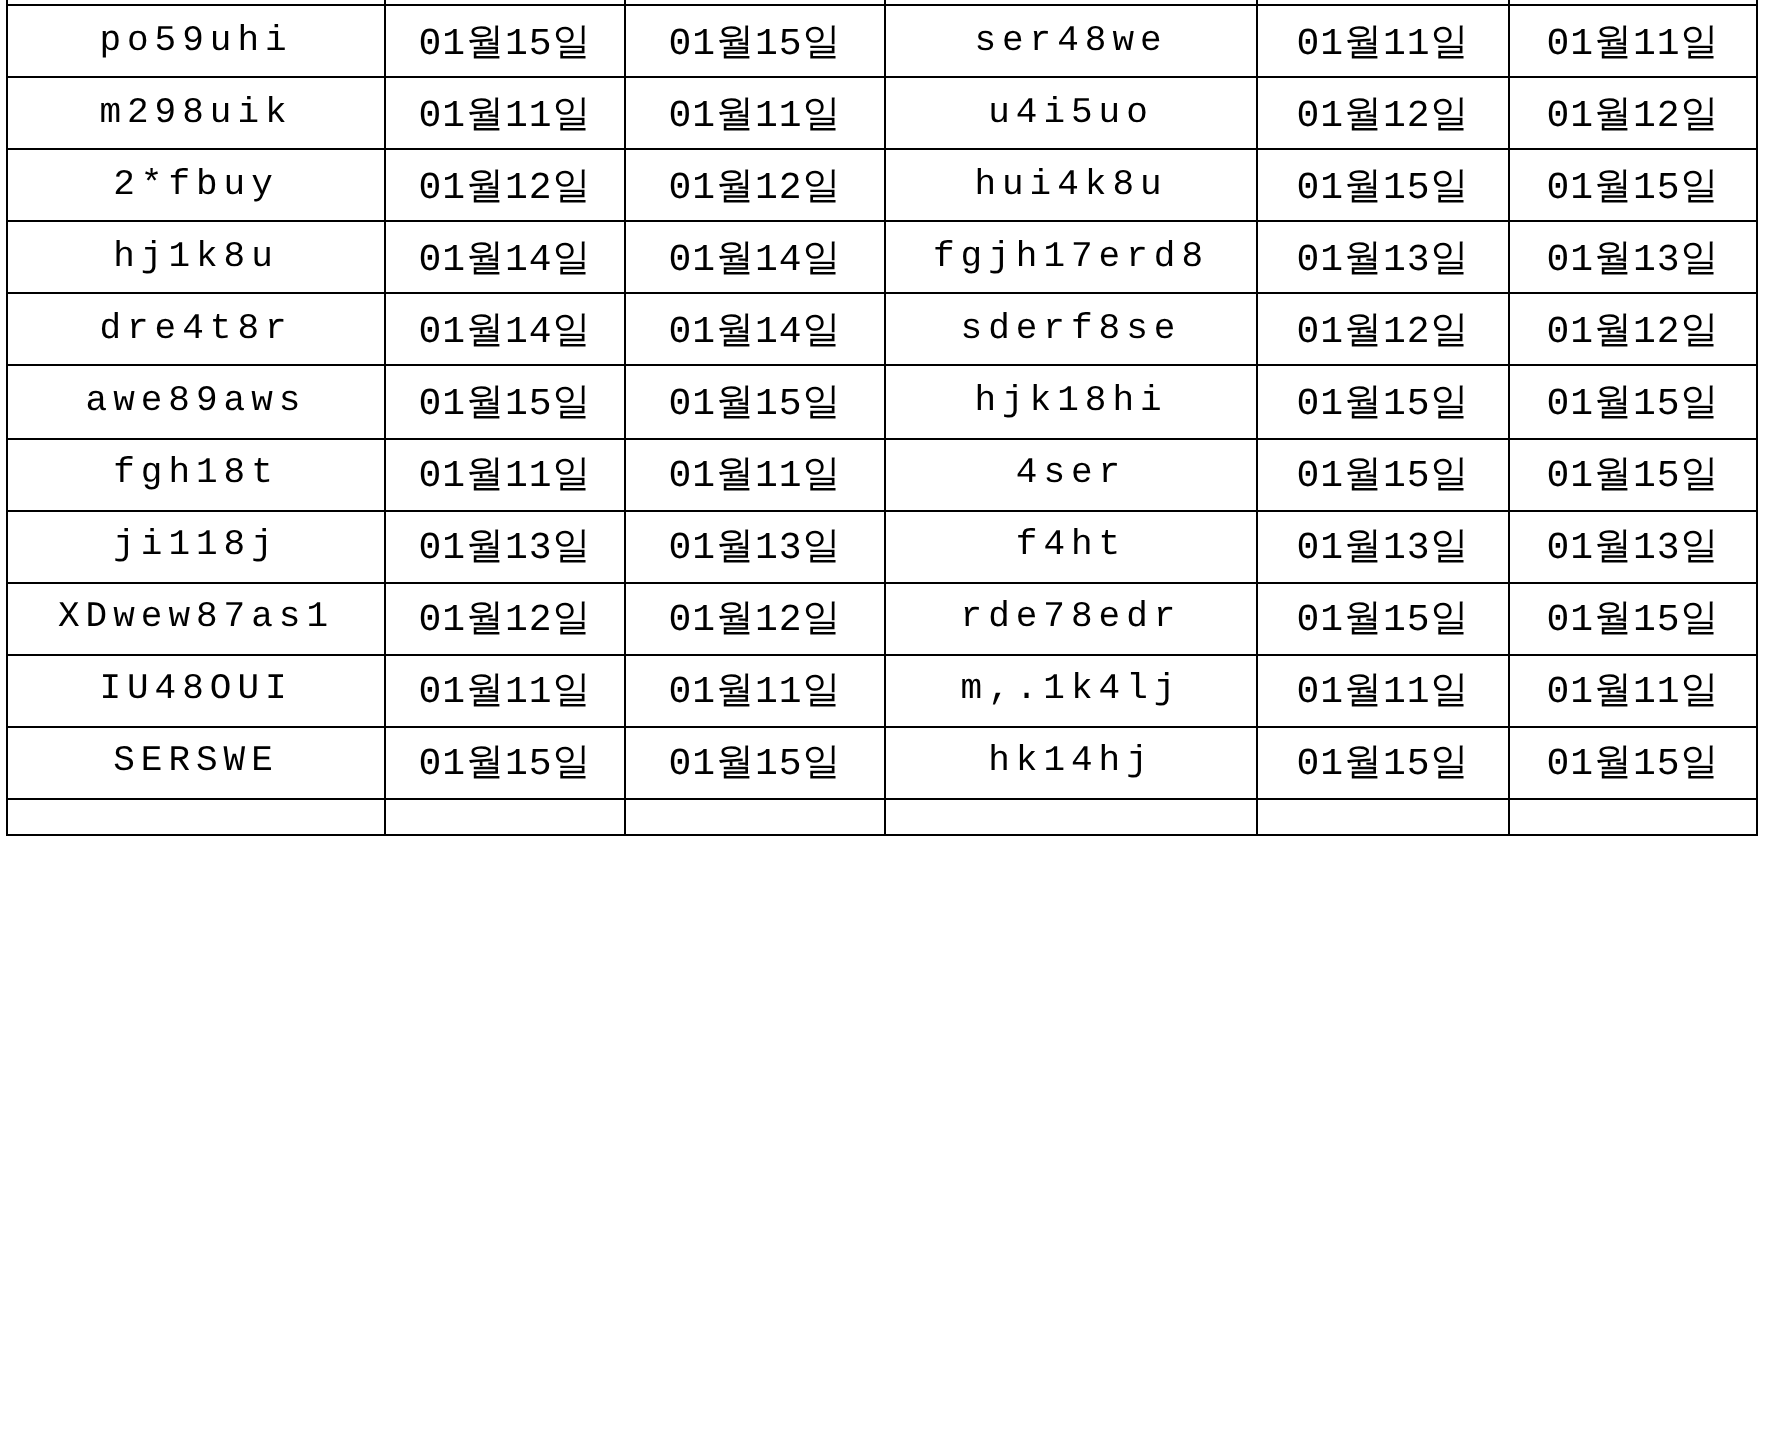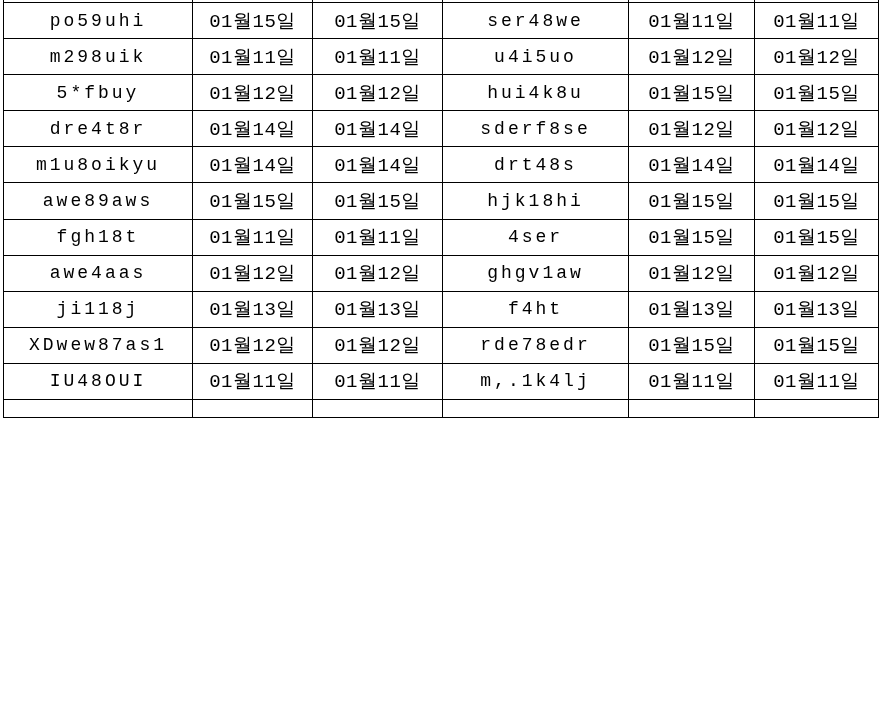--- a/index.html
+++ b/index.html
@@ -79,66 +79,58 @@
         </tr>
         <tr class="data-row">
           <td class="id-cell">m298uik</td>
           <td class="date-cell">01월11일</td>
           <td class="date-cell">01월11일</td>
           <td class="id-cell">u4i5uo</td>
           <td class="date-cell">01월12일</td>
           <td class="date-cell">01월12일</td>
         </tr>
         <tr class="data-row">
-          <td class="id-cell">5*fbuy</td>
+          <td class="id-cell">2*fbuy</td>
           <td class="date-cell">01월12일</td>
           <td class="date-cell">01월12일</td>
           <td class="id-cell">hui4k8u</td>
           <td class="date-cell">01월15일</td>
           <td class="date-cell">01월15일</td>
+        </tr>
+        <tr class="data-row">
+          <td class="id-cell">hj1k8u</td>
+          <td class="date-cell">01월14일</td>
+          <td class="date-cell">01월14일</td>
+          <td class="id-cell">fgjh17erd8</td>
+          <td class="date-cell">01월13일</td>
+          <td class="date-cell">01월13일</td>
         </tr>
         <tr class="data-row">
           <td class="id-cell">dre4t8r</td>
           <td class="date-cell">01월14일</td>
           <td class="date-cell">01월14일</td>
           <td class="id-cell">sderf8se</td>
           <td class="date-cell">01월12일</td>
           <td class="date-cell">01월12일</td>
-        </tr>
-        <tr class="data-row">
-          <td class="id-cell">m1u8oikyu</td>
-          <td class="date-cell">01월14일</td>
-          <td class="date-cell">01월14일</td>
-          <td class="id-cell">drt48s</td>
-          <td class="date-cell">01월14일</td>
-          <td class="date-cell">01월14일</td>
         </tr>
         <tr class="data-row">
           <td class="id-cell">awe89aws</td>
           <td class="date-cell">01월15일</td>
           <td class="date-cell">01월15일</td>
           <td class="id-cell">hjk18hi</td>
           <td class="date-cell">01월15일</td>
           <td class="date-cell">01월15일</td>
         </tr>
         <tr class="data-row">
           <td class="id-cell">fgh18t</td>
           <td class="date-cell">01월11일</td>
           <td class="date-cell">01월11일</td>
           <td class="id-cell">4ser</td>
           <td class="date-cell">01월15일</td>
           <td class="date-cell">01월15일</td>
-        </tr>
-        <tr class="data-row">
-          <td class="id-cell">awe4aas</td>
-          <td class="date-cell">01월12일</td>
-          <td class="date-cell">01월12일</td>
-          <td class="id-cell">ghgv1aw</td>
-          <td class="date-cell">01월12일</td>
-          <td class="date-cell">01월12일</td>
         </tr>
         <tr class="data-row">
           <td class="id-cell">ji118j</td>
           <td class="date-cell">01월13일</td>
           <td class="date-cell">01월13일</td>
           <td class="id-cell">f4ht</td>
           <td class="date-cell">01월13일</td>
           <td class="date-cell">01월13일</td>
         </tr>
         <tr class="data-row">
@@ -150,20 +142,28 @@
           <td class="date-cell">01월15일</td>
         </tr>
         <tr class="data-row">
           <td class="id-cell">IU48OUI</td>
           <td class="date-cell">01월11일</td>
           <td class="date-cell">01월11일</td>
           <td class="id-cell">m,.1k4lj</td>
           <td class="date-cell">01월11일</td>
           <td class="date-cell">01월11일</td>
         </tr>
+        <tr class="data-row">
+          <td class="id-cell">SERSWE</td>
+          <td class="date-cell">01월15일</td>
+          <td class="date-cell">01월15일</td>
+          <td class="id-cell">hk14hj</td>
+          <td class="date-cell">01월15일</td>
+          <td class="date-cell">01월15일</td>
+        </tr>
         <tr class="partial-bottom">
           <td></td>
           <td></td>
           <td></td>
           <td></td>
           <td></td>
           <td></td>
         </tr>
       </tbody>
   </table>

